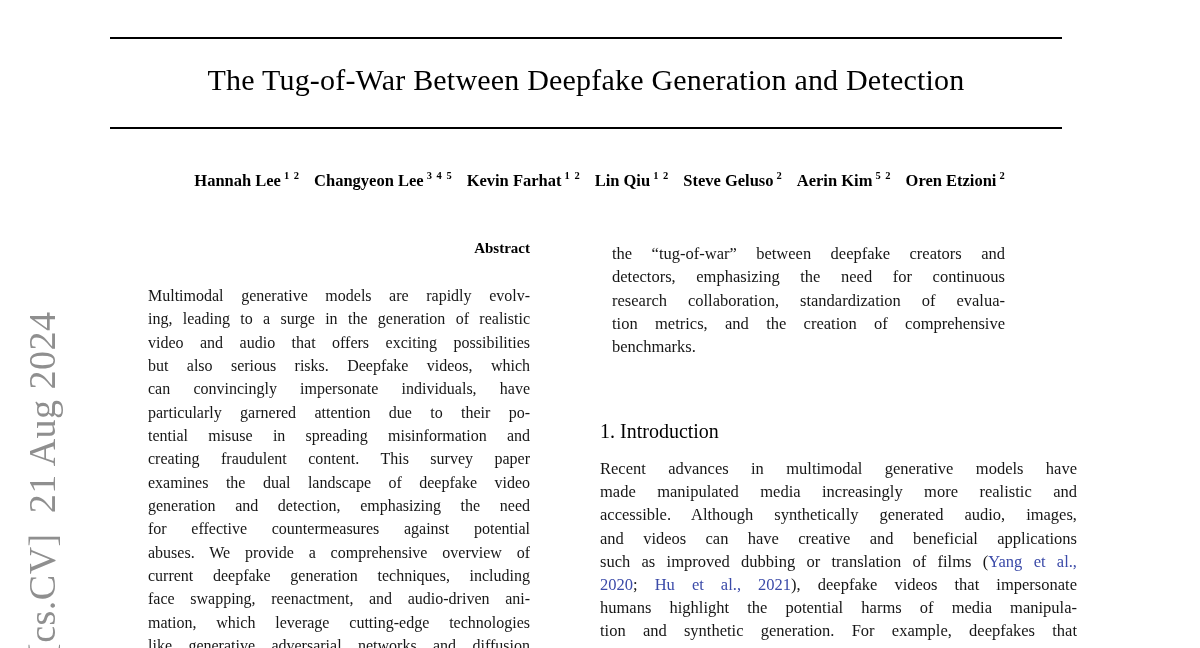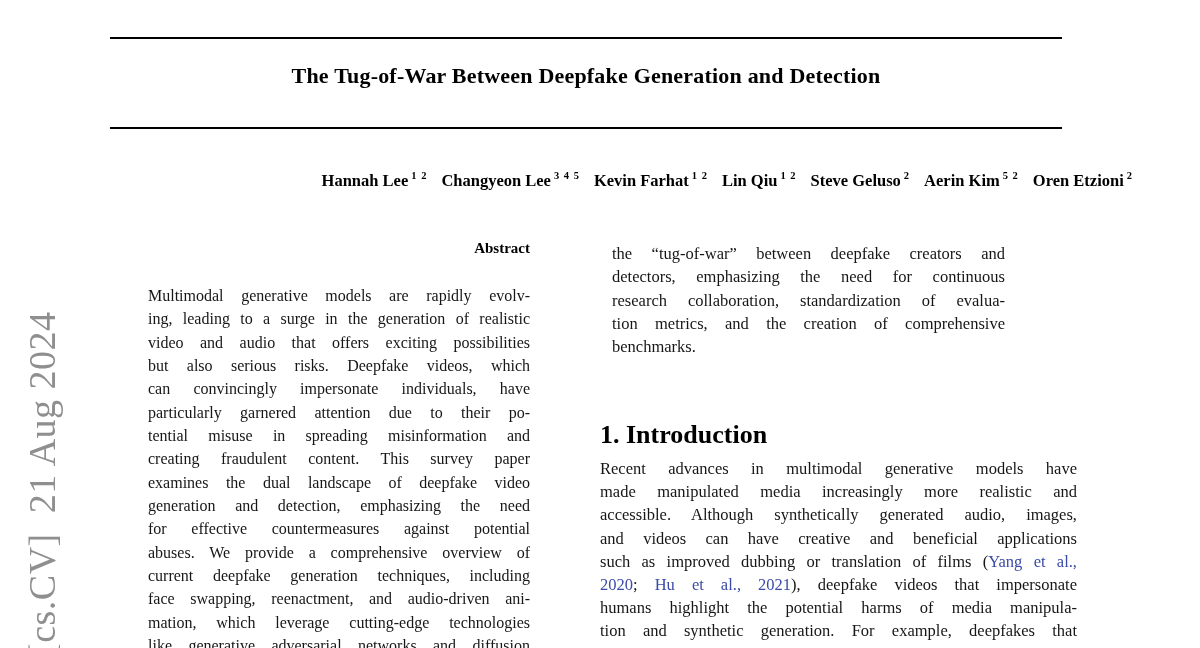--- a/index.html
+++ b/index.html
@@ -9,43 +9,43 @@
   body{
     width:1200px;height:648px;overflow:hidden;background:var(--bg);
     font-family:"Liberation Serif","DejaVu Serif",serif;color:var(--text);
     position:relative;
   }
   .rule{position:absolute;left:110px;width:952px;height:2.4px;background:var(--black);}
   .rule-top{top:37px;}
   .rule-bottom{top:127px;}
   .title{
     position:absolute;left:110px;top:63px;width:952px;text-align:center;
-    font-size:22px;font-weight:bold;color:var(--black);letter-spacing:.2px;
+    font-size:30px;font-weight:normal;color:var(--black);letter-spacing:.2px;
   }
   .authors{
-    position:absolute;left:60px;top:170px;width:1080px;text-align:right;
+    position:absolute;left:60px;top:170px;width:1080px;text-align:center;
     font-size:16.5px;font-weight:bold;color:var(--black);white-space:nowrap;
   }
   .author{margin:0 7px;}
   .author sup{font-size:10.5px;font-weight:bold;margin-left:3px;letter-spacing:1px;}
   .abstract-heading{
     position:absolute;left:148px;top:240px;width:382px;text-align:right;
     font-size:15px;font-weight:bold;color:var(--black);
   }
   .col-abstract-left{
     position:absolute;left:148px;top:284px;width:382px;height:364px;overflow:hidden;
     font-size:16px;line-height:23.35px;
   }
   .col-abstract-right{
     position:absolute;left:612px;top:242px;width:393px;
     font-size:16.5px;line-height:23.35px;
   }
   .intro-heading{
     position:absolute;left:600px;top:420px;width:477px;
-    font-size:26px;font-weight:bold;color:var(--black);
+    font-size:20px;font-weight:normal;color:var(--black);
   }
   .col-intro{
     position:absolute;left:600px;top:457px;width:477px;height:191px;overflow:hidden;
     font-size:16.5px;line-height:23.2px;
   }
   .tline{text-align:justify;text-align-last:justify;white-space:nowrap;}
   .tline.last{text-align-last:left;}
   .cite{color:var(--link);}
   .watermark{
     position:absolute;left:20px;top:656px;transform:rotate(-90deg);

